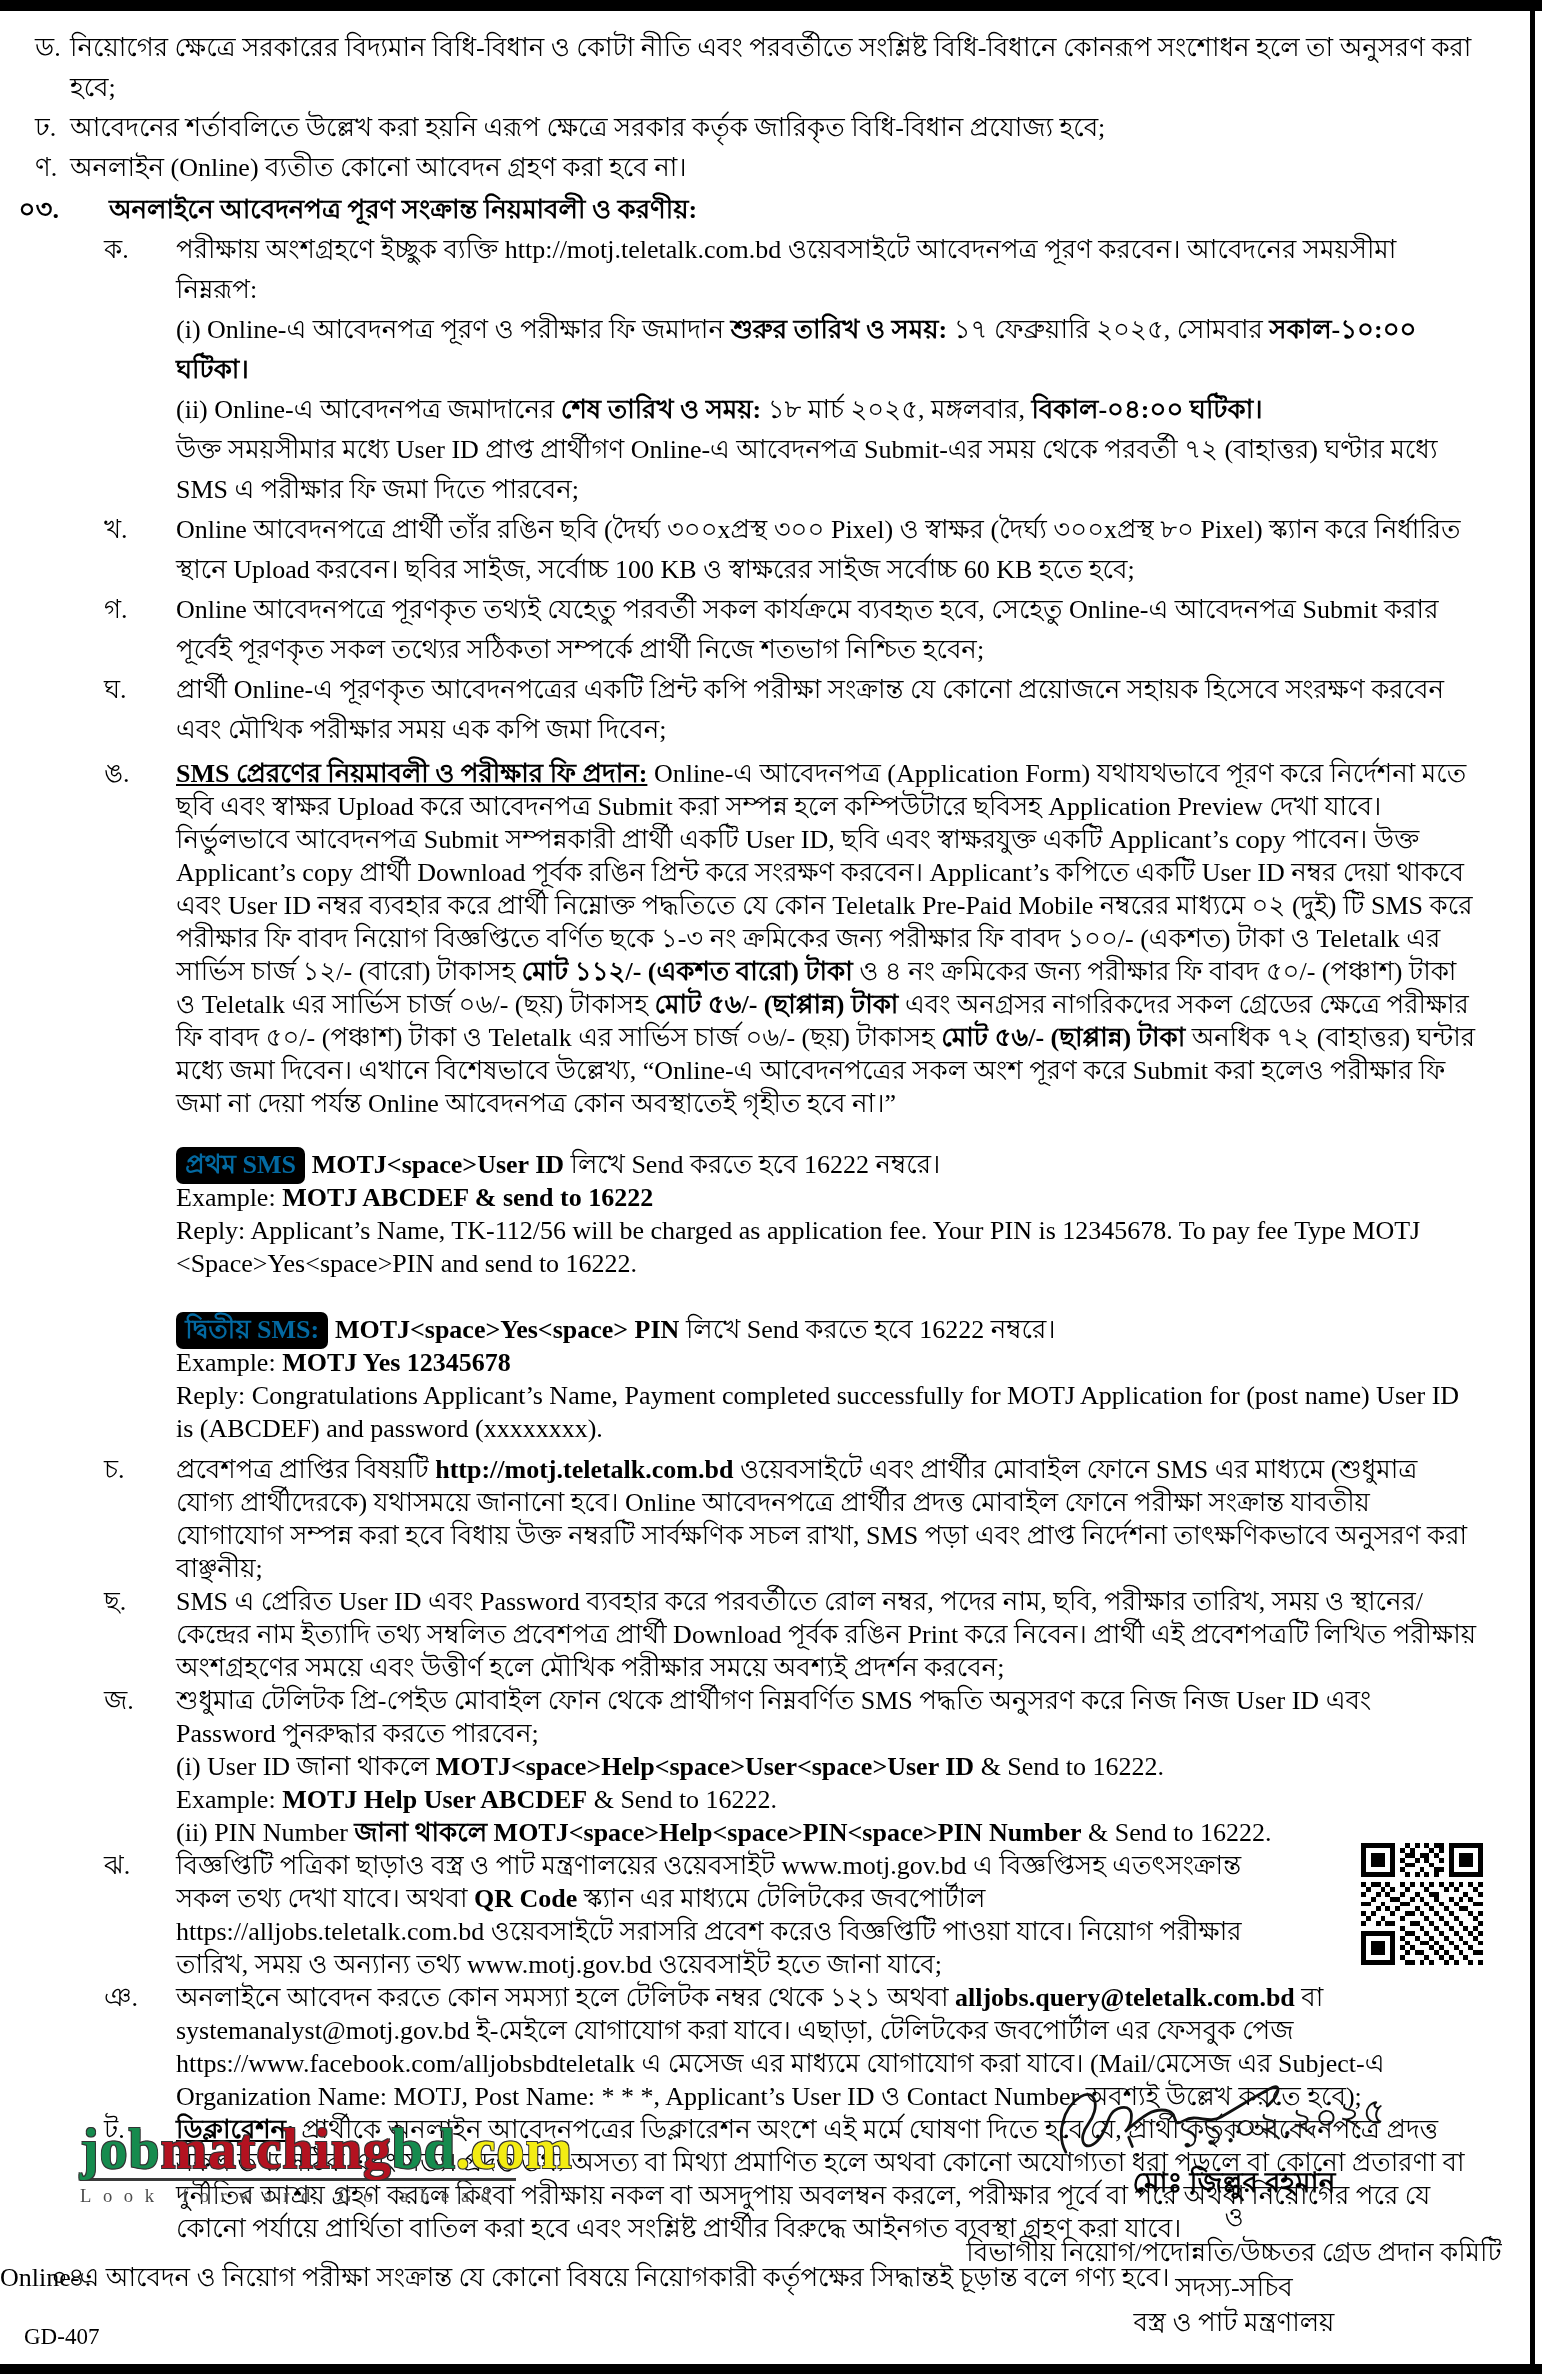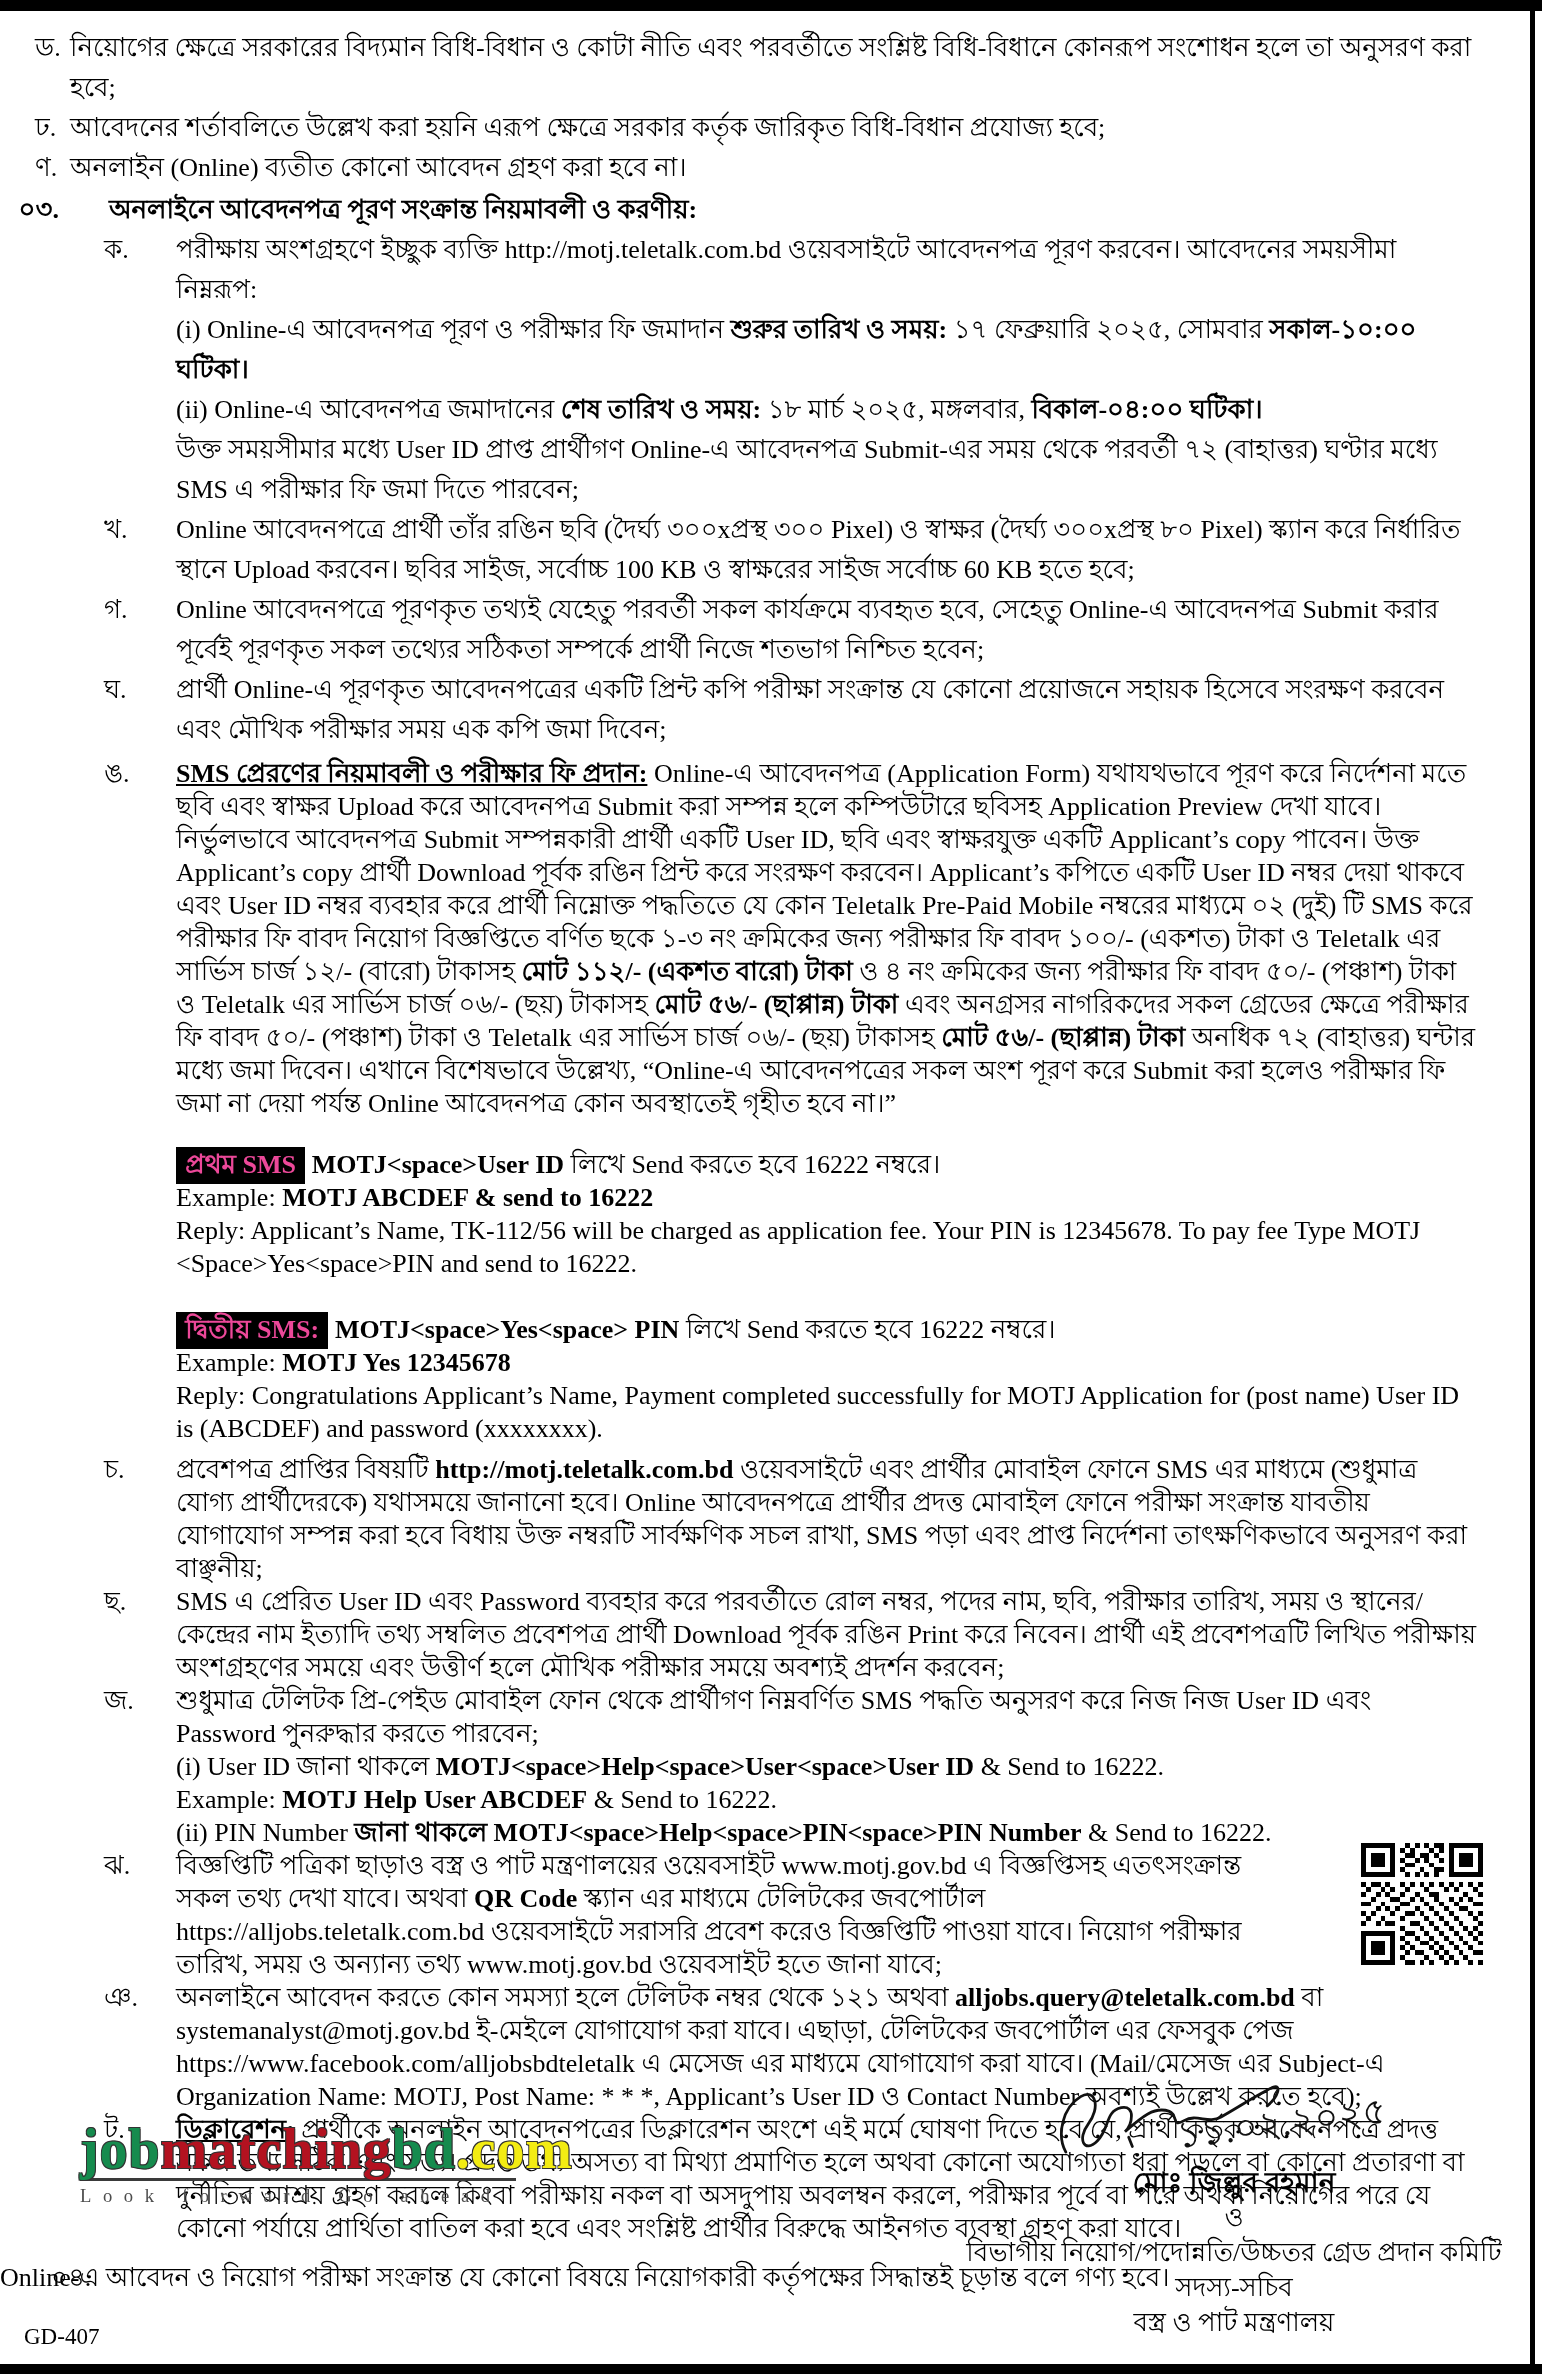--- a/index.html
+++ b/index.html
@@ -20,21 +20,21 @@
   .lv2{padding-left:176px;padding-right:26px;}
   .lv2 .lbl{position:absolute;left:104px;top:0;}
   .lv3{padding-left:176px;padding-right:26px;}
   .s4{padding-right:26px;margin-top:16.7px;}
   .s4 .lbl{position:absolute;left:51px;top:0;}
   .mt-sm{margin-top:7.4px;}
   .mt-md{margin-top:28px;}
   .mt-lg{margin-top:33px;}
   .s-b{font-weight:700;}
   .s-bu{font-weight:700;text-decoration:underline;}
-  .s-box{background:#000;color:#ec4899;font-weight:700;padding:2.8px 9.3px 4.6px 9.3px;}
+  .s-box{background:#000;color:#0369a1;font-weight:700;padding:2.8px 9.3px 4.6px 9.3px;border-radius:7px;}
   .qr-host{padding-right:250px;}
   .qr{position:absolute;right:20.4px;top:-5.6px;width:122px;height:122px;}
   .sig{position:absolute;top:2080px;left:965px;width:538px;text-align:center;line-height:35px;}
   .sig-svg{display:block;margin:0 auto;}
   .sig-name{font-weight:700;font-size:28px;}
   .logo{position:absolute;left:80px;top:2122px;width:436px;}
   .logo-text{font-weight:700;font-size:56px;line-height:54px;letter-spacing:0.9px;
              border-bottom:3.7px solid #3a3a3a;padding-bottom:1.9px;white-space:nowrap;
              text-shadow:0.9px 0.9px 0 #333,-0.9px 0.9px 0 #333,0.9px -0.9px 0 #333,-0.9px -0.9px 0 #333;}
   .lg-green{color:#168b4e;}

